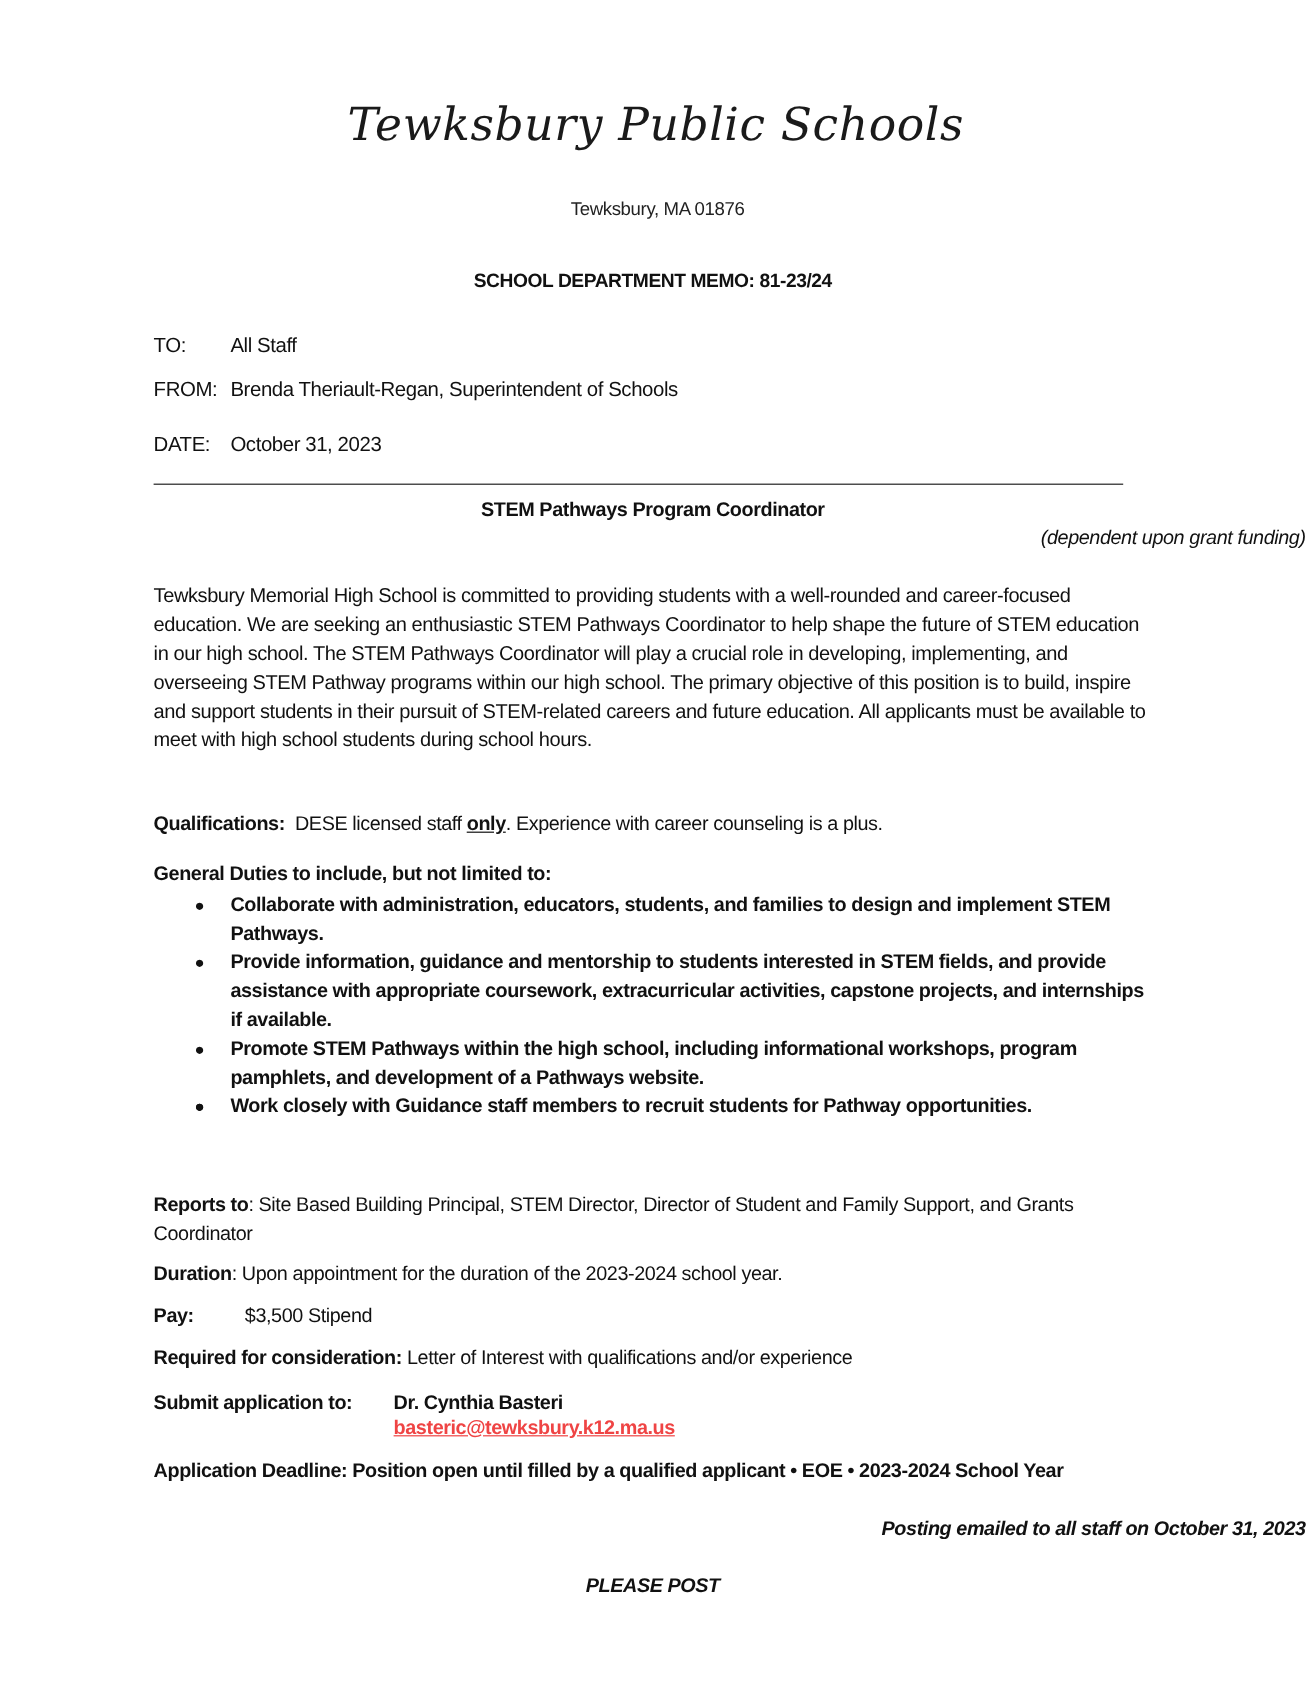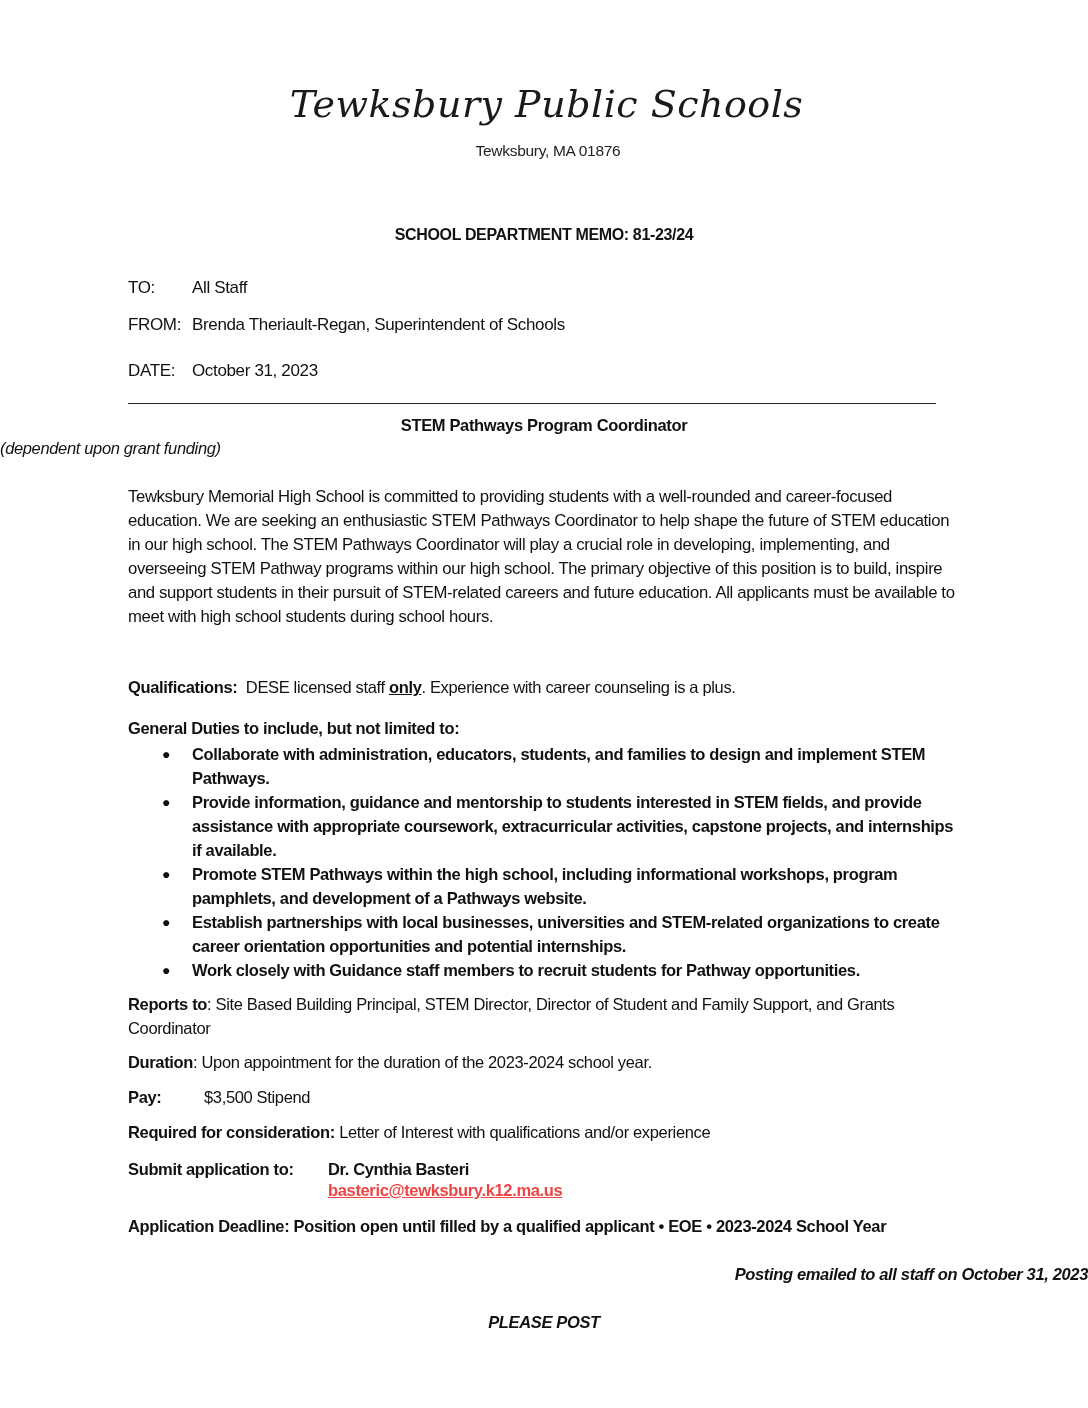--- a/index.html
+++ b/index.html
@@ -33,21 +33,21 @@
       font-family: "DejaVu Serif", "Liberation Serif", serif; font-style: italic;
       font-size: 38px; color: #1a1a1a; letter-spacing: 0.5px;
       padding-left: 5px;
     }
     .addr {
       position: absolute; left: 0; width: 1088px; text-align: center;
       font-family: "Liberation Sans", sans-serif; font-size: 15.5px; color: #222;
       letter-spacing: -0.3px;
     }
     .addr1 { top: 67px; padding-left: 12px; }
-    .addr2 { top: 76px; padding-left: 8px; }
+    .addr2 { top: 100px; padding-left: 8px; }
 
     
     .memo-no {
       position: absolute; left: 0; width: 1088px; top: 226px; text-align: center;
       font-weight: bold; font-size: 16px;
     }
     .hdr-row { position: absolute; left: 128px; font-size: 17px; }
     .hdr-label { display: inline-block; width: 64px; }
     .row-to { top: 278px; }
     .row-from { top: 315px; }
@@ -55,21 +55,21 @@
     .rule {
       position: absolute; left: 128px; top: 403px; width: 808px; height: 0;
       border-top: 1.5px solid #222;
     }
 
     .job-title {
       position: absolute; left: 0; width: 1088px; top: 416px; text-align: center;
       font-weight: bold; font-size: 16.5px;
     }
     .job-subtitle {
-      position: absolute; left: 0; width: 1088px; top: 439px; text-align: left;
+      position: absolute; left: 0; width: 1088px; top: 439px; text-align: right;
       font-style: italic; font-size: 16.5px;
     }
 
     .intro {
       position: absolute; left: 128px; top: 485px; width: 835px;
       font-size: 16.7px; line-height: 24px;
     }
 
     .qual { position: absolute; left: 128px; top: 678px; font-size: 16.5px; }
     .qual b u { text-decoration: underline; }
@@ -138,21 +138,21 @@
 <div class="qual narrow">
   <b>Qualifications:</b>&nbsp;
   <span>DESE licensed staff </span><b><u>only</u></b><span>. Experience with career counseling is a plus.</span>
 </div>
 
 <div class="duties-title narrow">General Duties to include, but not limited to:</div>
 <ul class="duties narrow">
   <li><span class="bullet">●</span><span>Collaborate with administration, educators, students, and families to design and implement STEM Pathways.</span></li>
   <li><span class="bullet">●</span><span>Provide information, guidance and mentorship to students interested in STEM fields, and provide assistance with appropriate coursework, extracurricular activities, capstone projects, and internships if available.</span></li>
   <li><span class="bullet">●</span><span>Promote STEM Pathways within the high school, including informational workshops, program pamphlets, and development of a Pathways website.</span></li>
-  <li><span class="bullet">●</span><span>Establish partnerships with local businesses, universities and STEM-related organizations to create career orientation opportunities and potential internships.</span></li>
+  <li><span class="bullet">●</span></li>
   <li><span class="bullet">●</span><span>Work closely with Guidance staff members to recruit students for Pathway opportunities.</span></li>
 </ul>
 
 <div class="field f-reports narrow">
   <b>Reports to</b><span>: Site Based Building Principal, STEM Director, Director of Student and Family Support, and Grants Coordinator</span>
 </div>
 
 <div class="field f-duration narrow">
   <b>Duration</b><span>: Upon appointment for the duration of the 2023-2024 school year.</span>
 </div>

